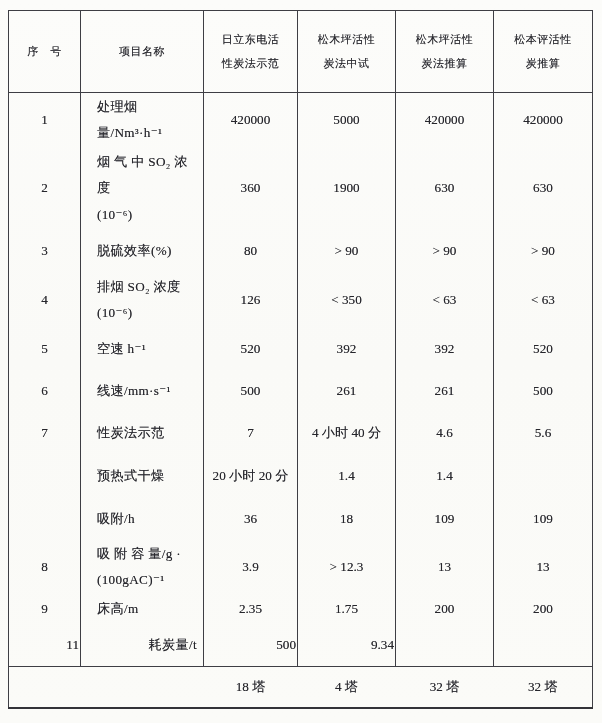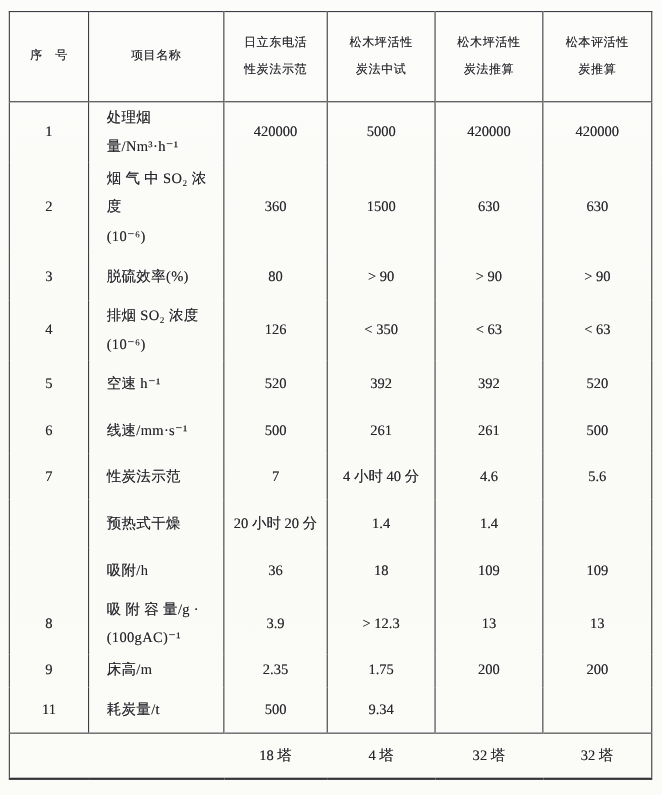--- a/index.html
+++ b/index.html
@@ -59,21 +59,21 @@
     line-height: 2.0;
     font-size: 13.2px;
   }
   tbody td + td { border-left: 1.4px solid #3e3e44; }
   tbody td.item-col {
     text-align: left;
     padding-left: 16px;
     padding-right: 6px;
     letter-spacing: 0.3px;
   }
-  tbody tr:last-child td { border-bottom: 1.4px solid #3e3e44; }
+  tbody tr:last-child td { border-bottom: 1.4px solid #3e3e44; text-align: right; }
 
   
   tbody tr:nth-child(1)  { height: 48px; }
   tbody tr:nth-child(2)  { height: 72px; }
   tbody tr:nth-child(3)  { height: 44px; }
   tbody tr:nth-child(4)  { height: 40px; }
   tbody tr:nth-child(5)  { height: 42px; }
   tbody tr:nth-child(6)  { height: 42px; }
   tbody tr:nth-child(7)  { height: 42px; }
   tbody tr:nth-child(8)  { height: 44px; }
@@ -128,21 +128,21 @@
           <td>420000</td>
           <td>5000</td>
           <td>420000</td>
           <td>420000</td>
         </tr>
         <tr>
           <td>2</td>
           <td class="item-col">烟 气 中 SO₂ 浓 度
 (10⁻⁶)</td>
           <td>360</td>
-          <td>1500</td>
+          <td>1900</td>
           <td>630</td>
           <td>630</td>
         </tr>
         <tr>
           <td>3</td>
           <td class="item-col">脱硫效率(%)</td>
           <td>80</td>
           <td>&gt; 90</td>
           <td>&gt; 90</td>
           <td>&gt; 90</td>

